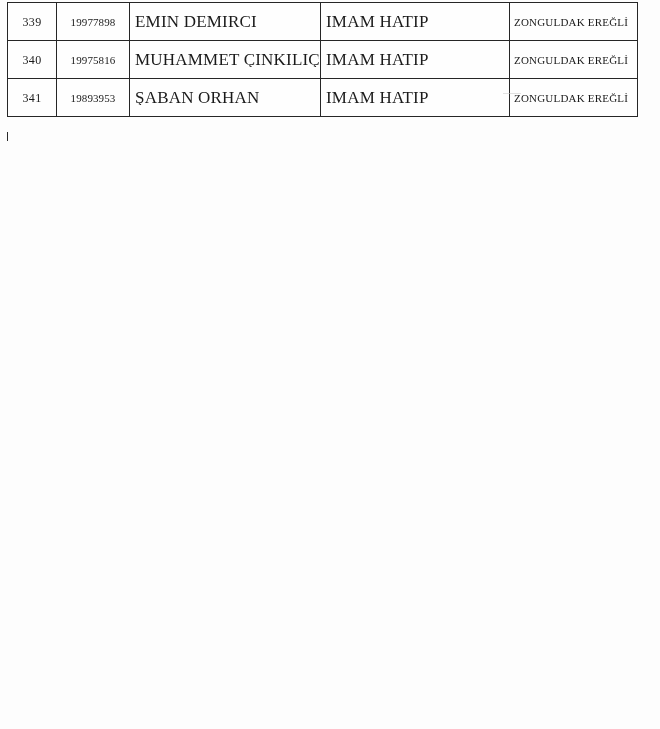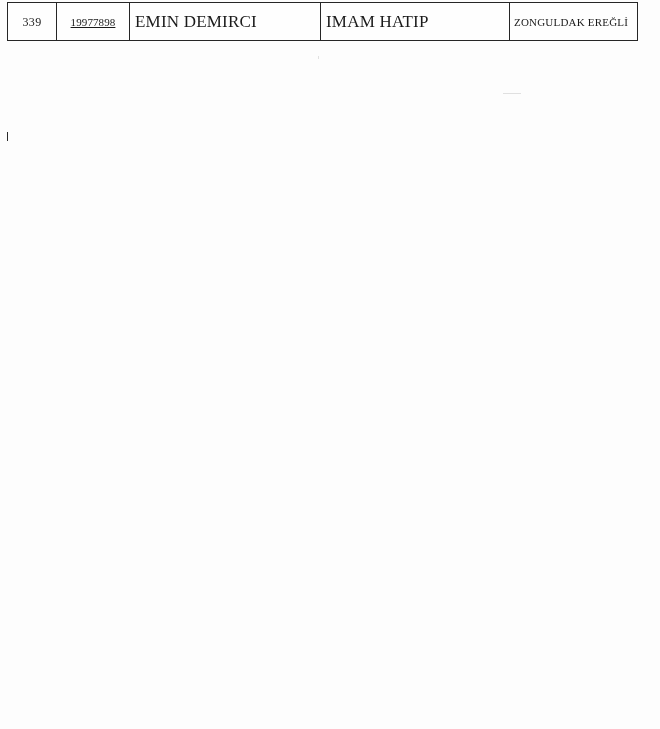--- a/index.html
+++ b/index.html
@@ -34,21 +34,21 @@
 
   .scan-table td {
     border: 1px solid #262626;
     padding: 0;
     vertical-align: middle;
     height: 37px;
     background: #fefefe;
   }
 
   .col-no    { width: 48px; }
-  .col-id    { width: 72px; text-decoration: underline; }
+  .col-id    { width: 72px; }
   .col-name  { width: 190px; }
   .col-type  { width: 188px; margin-top: 32px; }
   .col-place { width: 127px; }
 
   .cell-inner {
     padding: 0 4px;
     font-size: 17px;
     line-height: 14px;
     letter-spacing: 0.2px;
     white-space: nowrap;
@@ -109,21 +109,55 @@
           <div class="cell-inner">EMİN DEMİRCİ</div>
         </td>
         <td class="col-type c-type">
           <div class="cell-inner">İMAM HATİP</div>
         </td>
         <td class="col-place c-place">
           <div class="cell-inner">ZONGULDAK EREĞLİ</div>
         </td>
       </tr>
 
+      <tr>
+        <td class="col-no c-no">
+          <div class="cell-inner">340</div>
+        </td>
+        <td class="col-id c-id">
+          <div class="cell-inner">19975816</div>
+        </td>
+        <td class="col-name c-name">
+          <div class="cell-inner">MUHAMMET ÇİNKILIÇ</div>
+        </td>
+        <td class="col-type c-type">
+          <div class="cell-inner">İMAM HATİP</div>
+        </td>
+        <td class="col-place c-place">
+          <div class="cell-inner">ZONGULDAK EREĞLİ</div>
+        </td>
+      </tr>
 
+      <tr>
+        <td class="col-no c-no">
+          <div class="cell-inner">341</div>
+        </td>
+        <td class="col-id c-id">
+          <div class="cell-inner">19893953</div>
+        </td>
+        <td class="col-name c-name">
+          <div class="cell-inner">ŞABAN ORHAN</div>
+        </td>
+        <td class="col-type c-type">
+          <div class="cell-inner">İMAM HATİP</div>
+        </td>
+        <td class="col-place c-place">
+          <div class="cell-inner">ZONGULDAK EREĞLİ</div>
+        </td>
+      </tr>
 
     </tbody>
   </table>
 
   <div class="bottom-stub"></div>
   <div class="speck s1"></div>
   <div class="speck s2"></div>
 
 </div>
 

